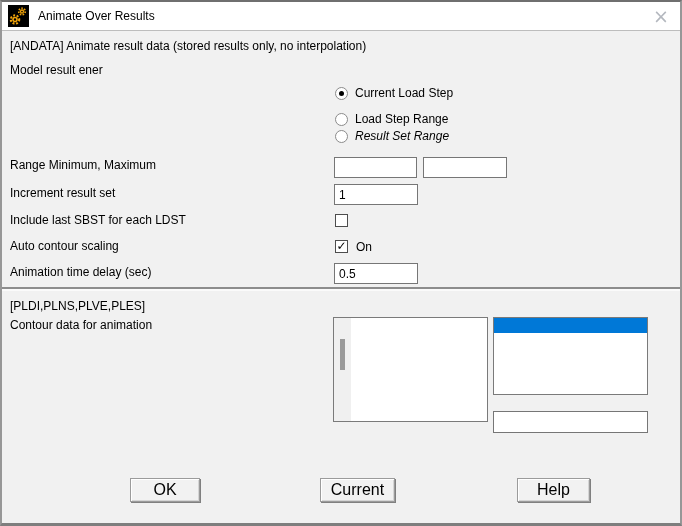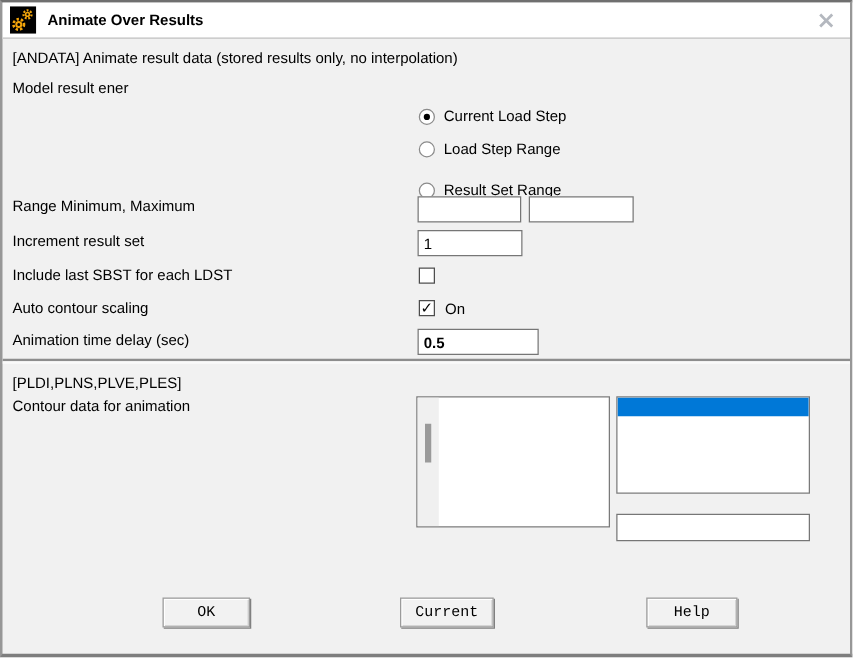--- a/index.html
+++ b/index.html
@@ -7,21 +7,20 @@
   .dialog{
     position:relative;width:682px;height:526px;
     background:#f1f1f1;
     border:2px solid #979797;border-top-color:#6f6f6f;border-bottom:3px solid #7e7e7e;
     font-family:"Liberation Sans","DejaVu Sans",sans-serif;
     font-size:12px;color:#000;overflow:hidden;
   }
   .titlebar{
     position:absolute;left:0;top:0;right:0;height:29px;background:#ffffff;
     border-bottom:1px solid #bdbdbd;
-    font-weight:bold;
   }
   .app-icon{position:absolute;left:6px;top:3px;width:21px;height:22px;}
   .title-text{position:absolute;left:36px;top:7px;font-size:12px;color:#000;}
   .close-btn{
     position:absolute;right:6px;top:2px;width:26px;height:25px;text-align:center;
     color:#b4b8bf;font-size:19px;line-height:25px;cursor:default;
     font-family:"DejaVu Sans",sans-serif;
   }
   .lbl{position:absolute;white-space:nowrap;}
   .cmd{position:absolute;left:8px;white-space:nowrap;}
@@ -53,21 +52,21 @@
   .list-items{flex:1 1 auto;overflow:hidden;}
   .list-item{height:15px;line-height:15px;padding-left:4px;white-space:nowrap;cursor:default;}
   .list-item.selected{background:#0078d7;color:#fff;}
   .vscroll{flex:0 0 17px;background:#f0f0f0;position:relative;}
   .vscroll .thumb{position:absolute;left:6px;width:5px;background:#9a9a9a;}
   .sel-row{height:15px;background:#0078d7;}
   
   .btn{
     position:absolute;height:24px;background:#f2f2f2;border:1px solid #9b9b9b;
     box-shadow:inset 1px 1px 0 #ffffff,inset -1px -1px 0 #d5d5d5,1px 1px 0 #808080;
-    font-family:Liberation Mono, monospace;font-size:12px;color:#000;text-align:center;cursor:default;padding:0;
+    font-family:Liberation Sans, sans-serif;font-size:16px;color:#000;text-align:center;cursor:default;padding:0;
   }
 </style>
 </head>
 <body>
 
 <div class="dialog">
 
   <div class="titlebar">
     <span class="app-icon">
       <svg width="21" height="22" viewBox="0 0 21 22">
@@ -89,42 +88,42 @@
 
   <div id="radio-group">
       <div class="radio-row" style="top: 83px;">
         <span class="radio sel"></span>
         <span class="radio-label">Current Load Step</span>
       </div>
       <div class="radio-row" style="top: 109px;">
         <span class="radio"></span>
         <span class="radio-label">Load Step Range</span>
       </div>
-      <div class="radio-row" style="top: 142px;">
+      <div class="radio-row" style="top: 126px; font-style: italic;">
         <span class="radio"></span>
         <span class="radio-label">Result Set Range</span>
       </div>
     </div>
 
   <div class="cmd" style="top:156px;">Range Minimum, Maximum</div>
   <input class="tin" style="left: 332px; top: 155px; width: 83px;" value="">
   <input class="tin" style="left: 421px; top: 155px; width: 84px;" value="">
 
   <div class="cmd" style="top:184px;">Increment result set</div>
   <input class="tin" style="left: 332px; top: 182px; width: 84px;" value="1">
 
   <div class="cmd" style="top:211px;">Include last SBST for each LDST</div>
   <span class="checkbox" style="left:333px;top:212px;"></span>
 
   <div class="cmd" style="top:237px;">Auto contour scaling</div>
   <span class="checkbox checked" style="left:333px;top:238px;"></span>
   <div class="lbl" style="left:354px;top:238px;">On</div>
 
   <div class="cmd" style="top:263px;">Animation time delay (sec)</div>
-  <input class="tin" style="left: 332px; top: 261px; width: 97px; font-weight: bold;" value="0.5">
+  <input class="tin" style="left: 332px; top: 261px; width: 84px;" value="0.5">
 
   <div class="groove" style="top:285px;"></div>
 
   <div class="cmd" style="top:297px;">[PLDI,PLNS,PLVE,PLES]</div>
   <div class="cmd" style="top:316px;">Contour data for animation</div>
 
   <div class="listbox" style="left:331px;top:315px;width:155px;height:105px;">
     <div class="vscroll">
       <div class="thumb" style="top:21px;height:31px;"></div>
     </div>

